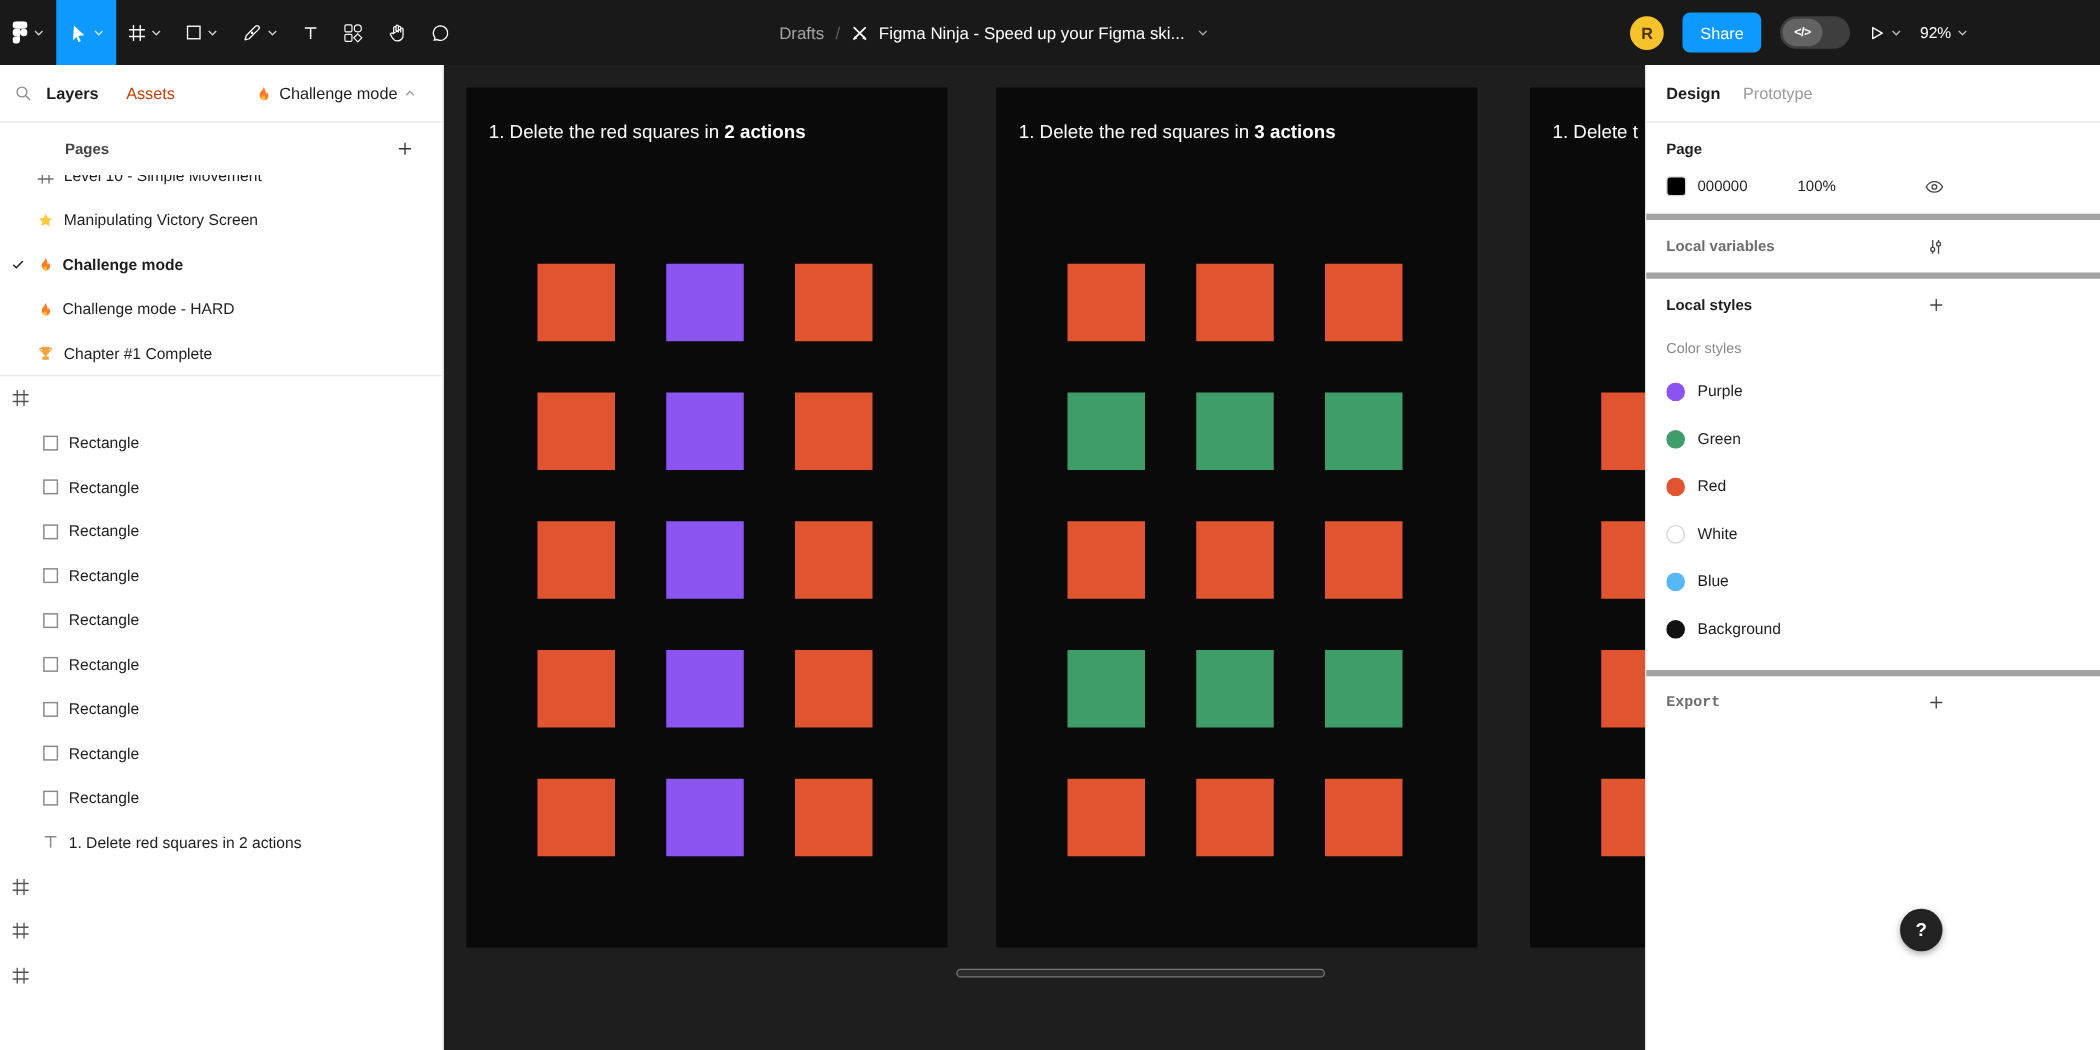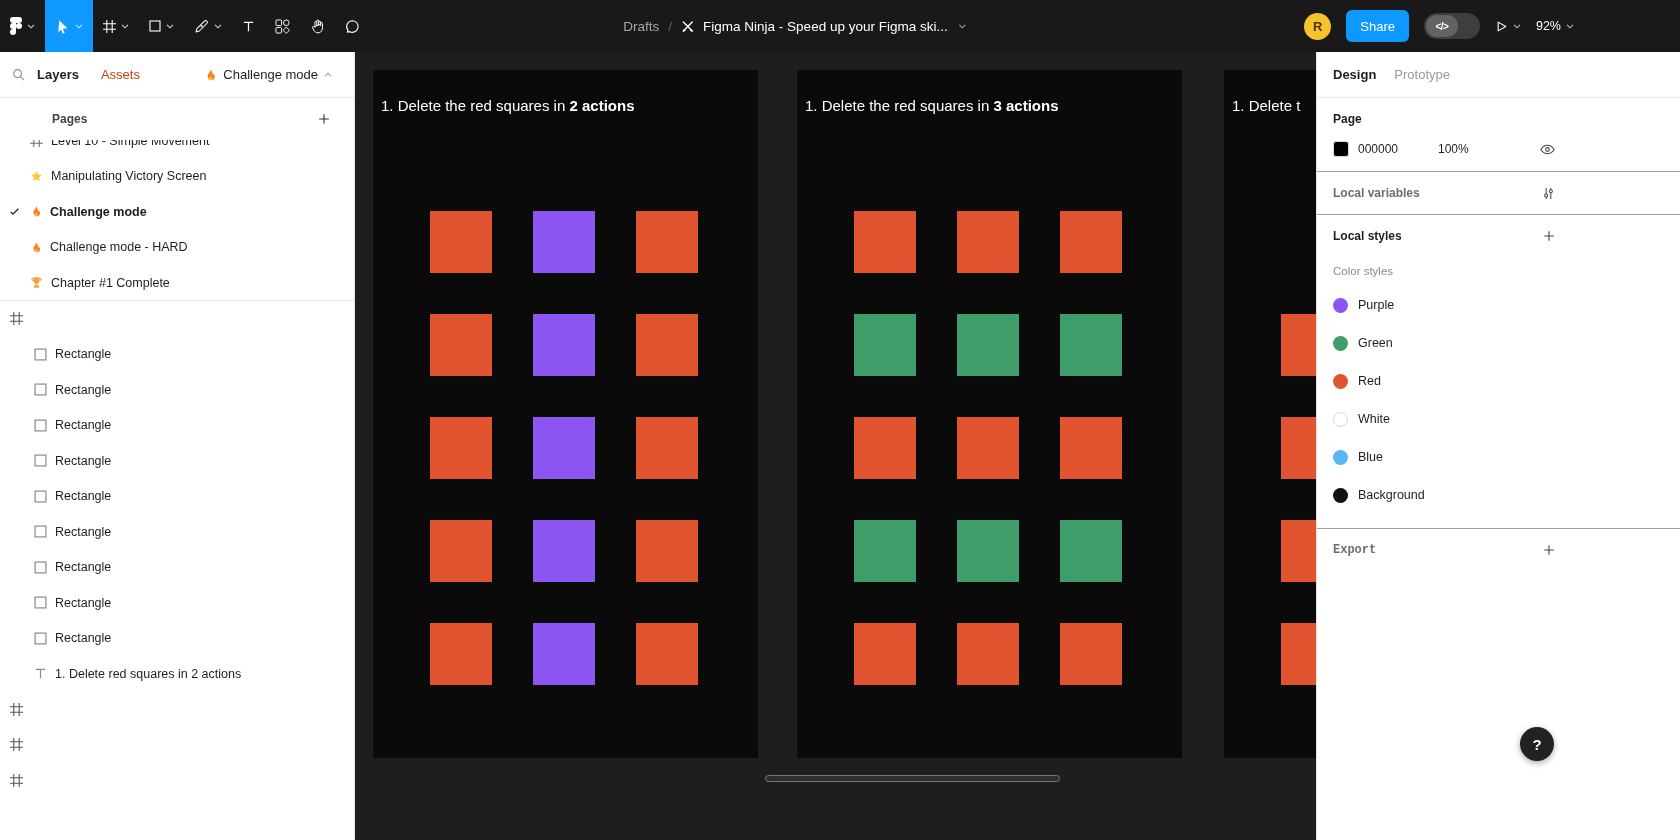--- a/index.html
+++ b/index.html
@@ -62,38 +62,38 @@
   #layers-list { flex:1; overflow:hidden; }
   .layer-row { height:35.5px; display:flex; align-items:center; font-size:12.5px; color:#1e1e1e; cursor:pointer; }
   .layer-row.indent0 { padding-left:10px; }
   .layer-row.indent1 { padding-left:34px; }
   .layer-row .row-icon { color:#8a8a8a; }
   .layer-row.indent0 .row-icon { color:#555; }
 
   
   #canvas { position:absolute; top:52px; left:355px; right:364px; bottom:0; background:#1e1e1e; overflow:hidden; }
   .frame { position:absolute; top:18px; width:385px; height:688px; background:#0a0a0a; }
-  .frame-title { position:absolute; top:27px; left:8px; font-size:15px; color:#fff; white-space:nowrap; }
+  .frame-title { position:absolute; top:27px; left:18px; font-size:15px; color:#fff; white-space:nowrap; }
   .frame-title b { font-weight:700; }
   .grid { position:absolute; top:141px; left:57px; display:grid; gap:41px; }
   .square { width:62px; height:62px; cursor:pointer; }
   .square.empty { background:transparent; cursor:default; }
   .h-scrollbar { position:absolute; left:410px; bottom:58px; width:295px; height:7px;
                  border:1px solid #787878; border-radius:4px; background:rgba(255,255,255,0.07); }
   .v-scrollbar { position:absolute; right:5px; top:36px; width:6px; height:582px;
                  background:#4d4d4d; border-radius:3px; }
 
   
   #right { position:absolute; top:52px; right:0; bottom:0; width:364px; background:#fff;
            border-left:1px solid #e4e4e4; z-index:20; }
   .rtabs { height:46px; display:flex; align-items:center; padding:0 16px; gap:18px;
            border-bottom:1px solid #e8e8e8; }
   .rtab { font-size:13px; color:#9a9a9a; cursor:pointer; }
   .rtab.active { color:#1e1e1e; font-weight:700; }
-  .rsection { border-bottom:1px solid #a3a3a3; padding:14px 16px; }
+  .rsection { border-bottom:5px solid #a3a3a3; padding:14px 16px; }
   .rsection.last { border-bottom:none;font-family:Liberation Mono, monospace; }
   .rhead { font-size:12px; font-weight:700; color:#1e1e1e; }
   .rhead.dim { color:#6e6e6e;text-align:right; }
   .rrow { width:222px; display:flex; align-items:center; }
   .rrow .right-ctl { margin-left:auto; color:#444; cursor:pointer; }
   .page-color-row { margin-top:15px; font-size:12px; color:#1e1e1e; }
   .swatch { width:16px; height:16px; border-radius:3px; background:#000; border:1px solid #d9d9d9; cursor:pointer; }
   .hex { margin-left:9px; width:52px; }
   .opacity { margin-left:28px; }
   .subhead { font-size:11.5px; color:#8a8a8a; margin-top:22px; }

